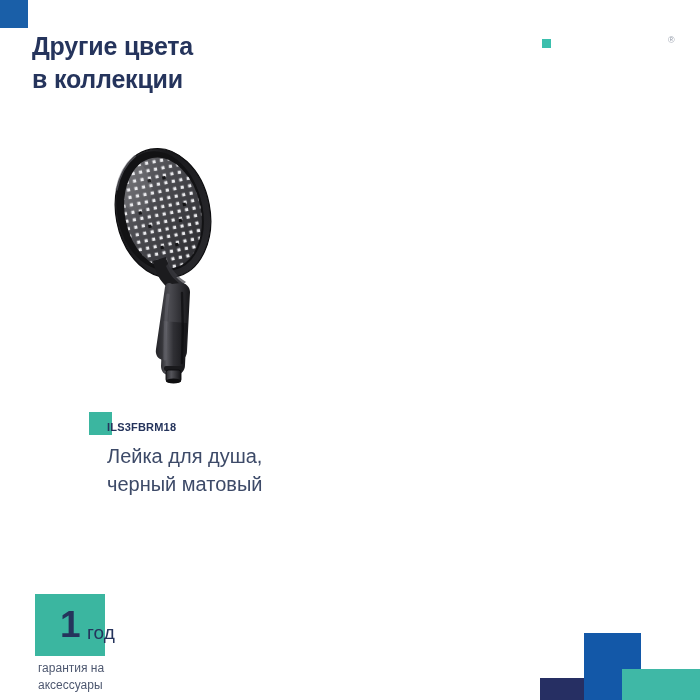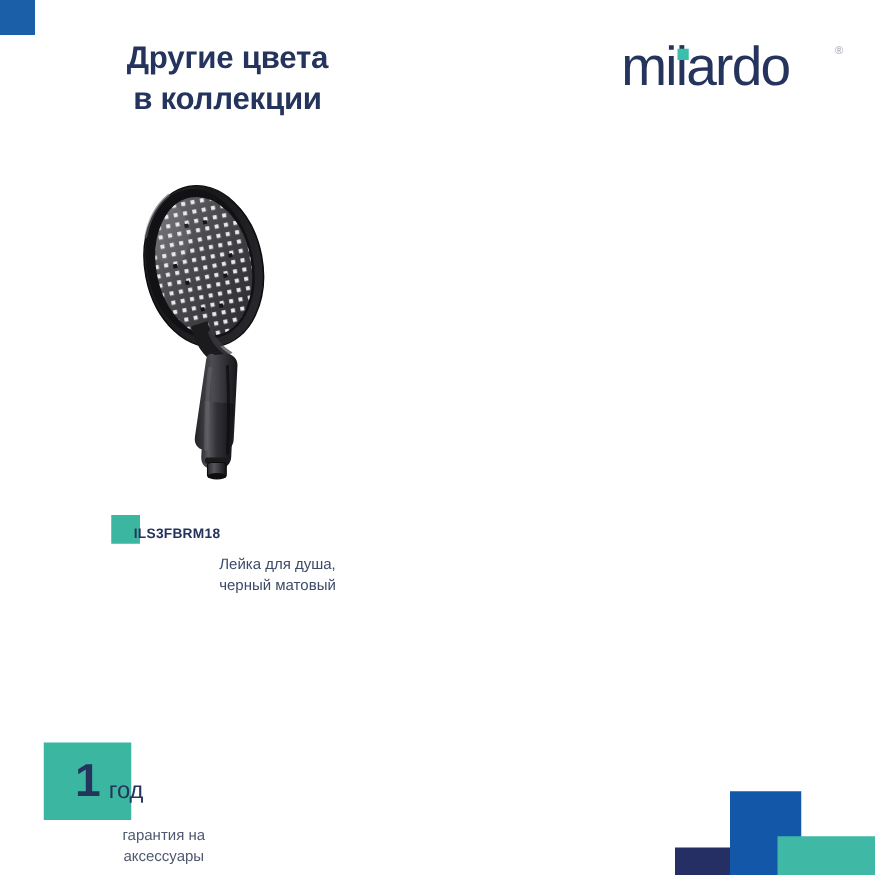--- a/index.html
+++ b/index.html
@@ -15,21 +15,20 @@
     font-family: "Liberation Sans", sans-serif;
     -webkit-font-smoothing: antialiased;
   }
 
   .canvas {
     position: absolute;
     inset: 0;
     width: 700px;
     height: 628px;
     background: #ffffff;
-    text-align: center;
   }
 
   
   .corner-accent-tl {
     position: absolute;
     left: 0;
     top: 0;
     width: 28px;
     height: 28px;
     background: #1a5fa8;
@@ -115,21 +114,21 @@
     font-size: 11px;
     font-weight: bold;
     letter-spacing: 0.2px;
     color: #25345c;
   }
   .desc {
     position: absolute;
     left: 18px;
     top: 33px;
     width: 230px;
-    font-size: 12px;
+    font-size: 20px;
     line-height: 1.38;
     color: #3d4a68;
     white-space: pre-line;
   }
 
   
   .warranty {
     position: absolute;
     left: 35px;
     top: 594px;
@@ -164,21 +163,20 @@
   }
   .warranty-caption {
     position: absolute;
     left: 3px;
     top: 66px;
     width: 140px;
     font-size: 12px;
     line-height: 1.42;
     color: #4e5870;
     white-space: pre-line;
-    margin-left: 23px;
   }
 
   
   .corner-navy {
     position: absolute;
     left: 540px;
     top: 678px;
     width: 80px;
     height: 22px;
     background: #262f63;
@@ -204,21 +202,20 @@
 <body>
 
 <div class="canvas">
 
   <div class="corner-accent-tl"></div>
 
   <div class="heading">Другие цвета
 в коллекции</div>
 
   <div class="logo-wrap">
-    <div class="logo-text">milardo</div>
     <div class="logo-dot"></div>
     <div class="logo-reg">®</div>
   </div>
 
   <div class="product">
     <svg width="160" height="255" viewBox="0 0 160 255" xmlns="http://www.w3.org/2000/svg">
       <defs>
         <linearGradient id="headBezel" x1="0" y1="0" x2="1" y2="1">
           <stop offset="0%" stop-color="#3a3a3e"></stop>
           <stop offset="35%" stop-color="#18181b"></stop>

